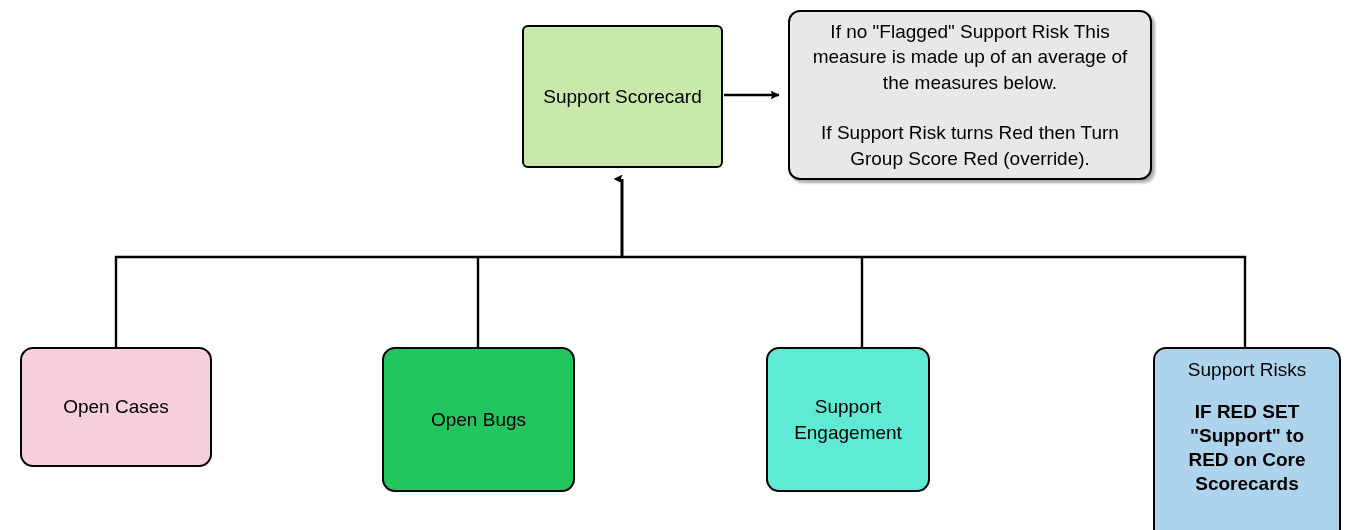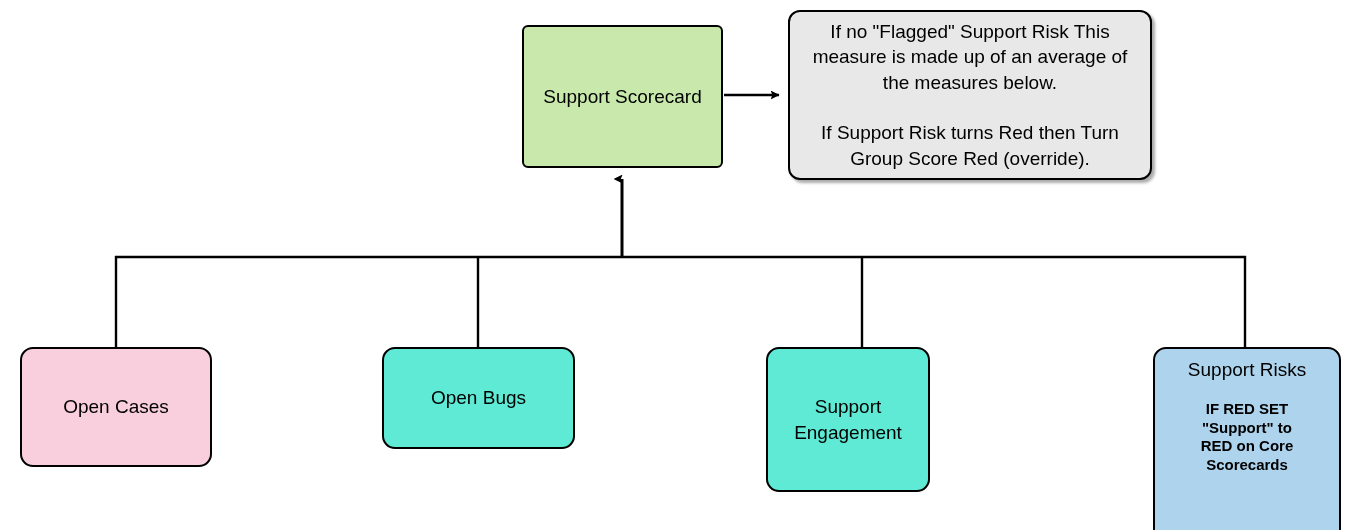--- a/index.html
+++ b/index.html
@@ -60,22 +60,22 @@
     left: 20px;
     top: 347px;
     width: 192px;
     height: 120px;
     background: #f9cfde;
   }
   #node-open-bugs {
     left: 382px;
     top: 347px;
     width: 193px;
-    height: 102px;
-    background: #5eead4;
+    height: 145px;
+    background: #22c55e;
   }
   #node-support-engagement {
     left: 766px;
     top: 347px;
     width: 164px;
     height: 145px;
     background: #5eead4;
   }
   #node-support-risks {
     left: 1153px;
@@ -85,21 +85,21 @@
     background: #aed4ed;
     justify-content: flex-start;
     padding-top: 9px;
   }
   #node-support-risks .risk-title {
     font-size: 19px;
     line-height: 1.3;
     margin-bottom: 17px;
   }
   #node-support-risks .risk-action {
-    font-size: 15px;
+    font-size: 19px;
     font-weight: bold;
     line-height: 1.26;
     white-space: pre-line;
   }
   #node-note {
     left: 788px;
     top: 10px;
     width: 364px;
     height: 170px;
     background: #e8e8e8;

